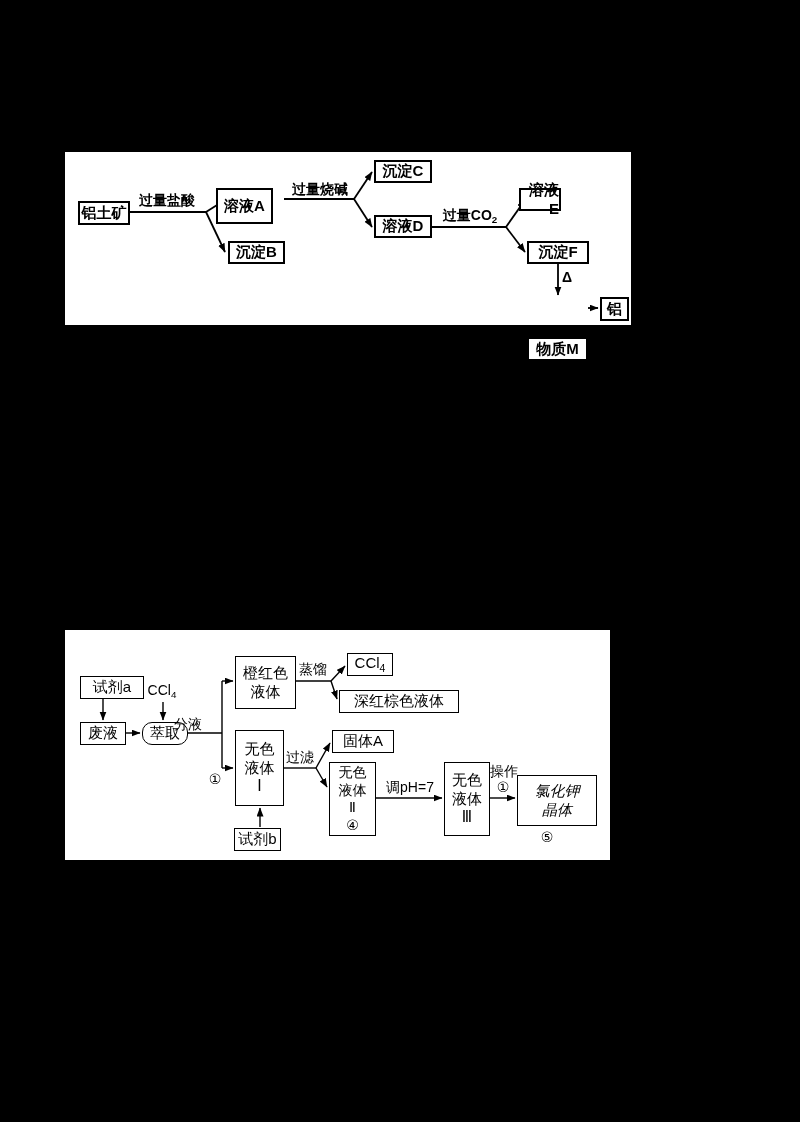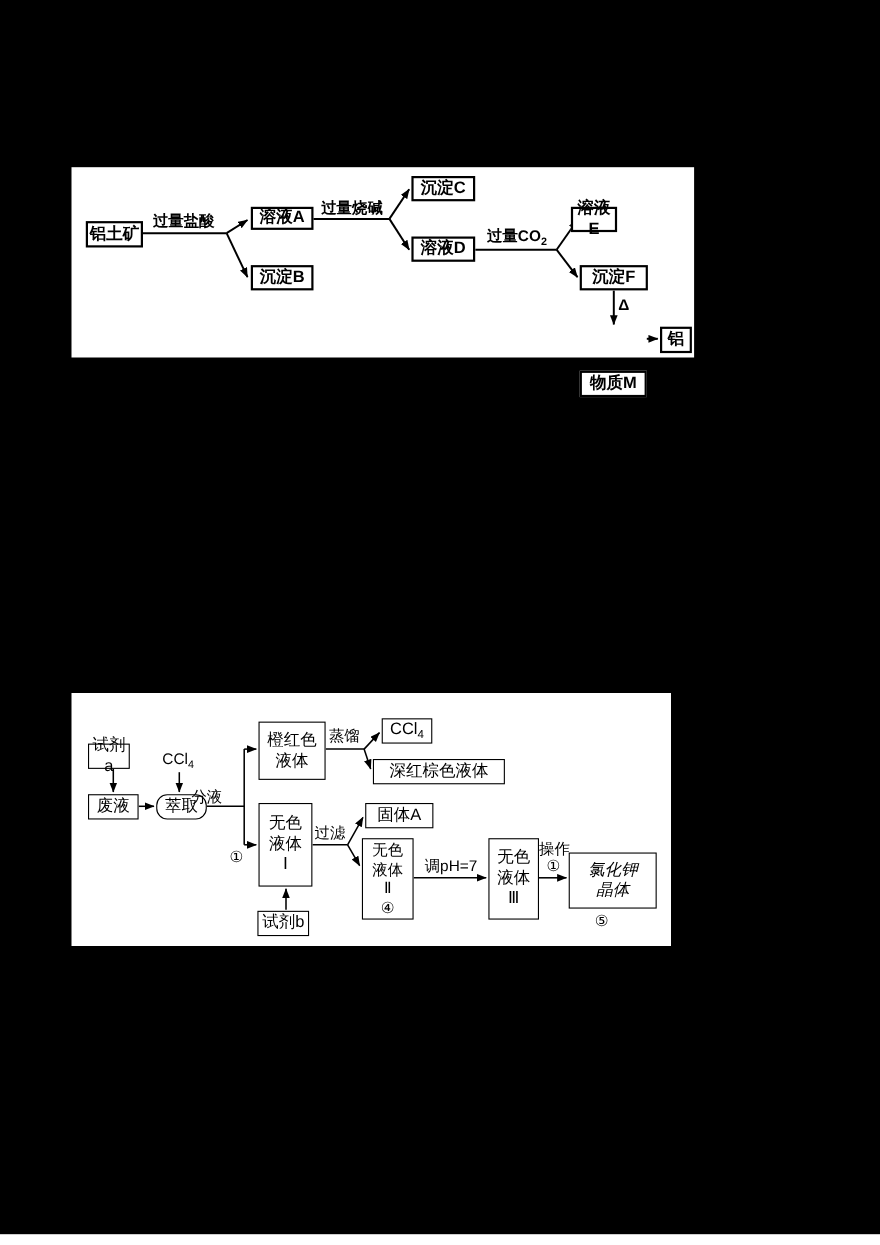--- a/index.html
+++ b/index.html
@@ -4,21 +4,21 @@
 <style>
   html,body { margin:0; padding:0; background:#000; }
   .page { position:relative; width:800px; height:1132px; background:#000; overflow:hidden;
           font-family:"Liberation Sans","DejaVu Sans",sans-serif; color:#000; }
   .panel { position:absolute; background:#fff; }
   .bottom-strip { position:absolute; left:0; top:1122px; width:800px; height:10px; background:#fff; }
   svg.lines { position:absolute; left:0; top:0; width:800px; height:1132px; overflow:visible; pointer-events:none; }
   .node { position:absolute; box-sizing:border-box; background:#fff; border:1.5px solid #000;
           display:flex; align-items:center; justify-content:center; text-align:center;
           font-size:15px; line-height:1.25; }
-  .p1node { border-width:2px; font-weight:bold; }
+  .p1node { border-width:2px; font-weight:bold;text-align:right; }
   .lbl { position:absolute; transform:translate(-50%,-50%); white-space:nowrap; font-size:14px; }
   .b { font-weight:bold; }
   .ln { display:block; }
   .tight { font-size:14px; line-height:1.25; }
   sub { font-size:0.7em; }
 </style>
 </head>
 <body>
 
 <div class="page">
@@ -64,21 +64,21 @@
       <path d="M316,768 L330,743" marker-end="url(#ah)"></path>
       <path d="M316,768 L327,787" marker-end="url(#ah)"></path>
       <path d="M376,798 L442,798" marker-end="url(#ah)"></path>
       <path d="M490,798 L515,798" marker-end="url(#ah)"></path>
     </g>
   </svg>
 
   <div class="node p1node" style="left:78px; top:201px; width:52px; height:24px;">
     <span>铝土矿</span>
   </div>
-  <div class="node p1node" style="left:228px; top:188px; width:57px; height:21px;">
+  <div class="node p1node" style="left:216px; top:188px; width:57px; height:36px;">
     <span>溶液A</span>
   </div>
   <div class="node p1node" style="left:228px; top:241px; width:57px; height:23px;">
     <span>沉淀B</span>
   </div>
   <div class="node p1node" style="left:374px; top:160px; width:58px; height:23px;">
     <span>沉淀C</span>
   </div>
   <div class="node p1node" style="left:374px; top:215px; width:58px; height:23px;">
     <span>溶液D</span>
@@ -94,21 +94,21 @@
   </div>
   <div class="node p1node" style="left:600px; top:297px; width:29px; height:24px;">
     <span>铝</span>
   </div>
 
   <div class="lbl b" style="left:167px; top:201px;">过量盐酸</div>
   <div class="lbl b" style="left:320px; top:190px;">过量烧碱</div>
   <div class="lbl b" style="left:470px; top:216px;"><span>过量CO</span><sub>2</sub></div>
   <div class="lbl b" style="left:567px; top:277px;">Δ</div>
 
-  <div class="node" style="left:80px; top:676px; width:38px; height:23px;justify-content:center;">
+  <div class="node" style="left:80px; top:676px; width:64px; height:23px;justify-content:center;">
     <span>试剂a</span>
   </div>
   <div class="node" style="left:80px; top:722px; width:46px; height:23px;">
     <span>废液</span>
   </div>
   <div class="node" style="left:142px; top:722px; width:46px; height:23px;border-radius:10px;">
     <span>萃取</span>
   </div>
   <div class="node" style="left:235px; top:656px; width:61px; height:53px;">
     <div>

